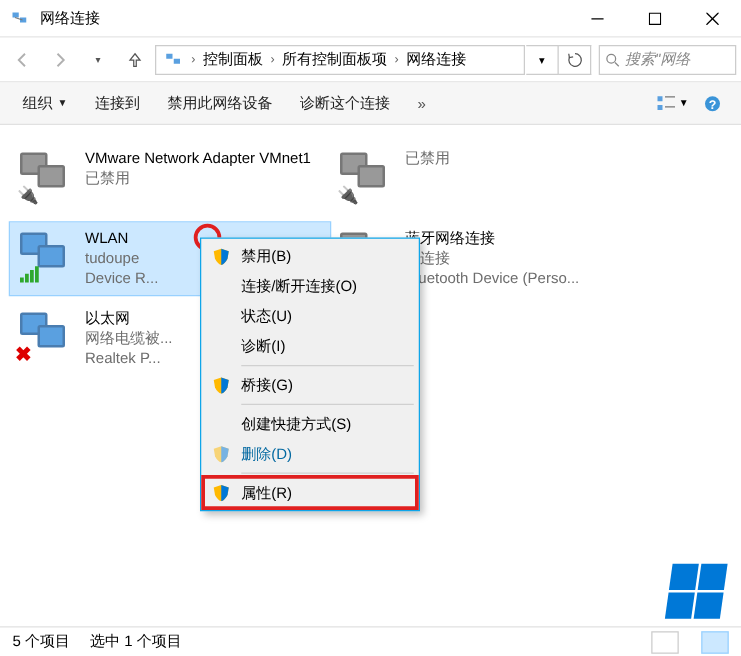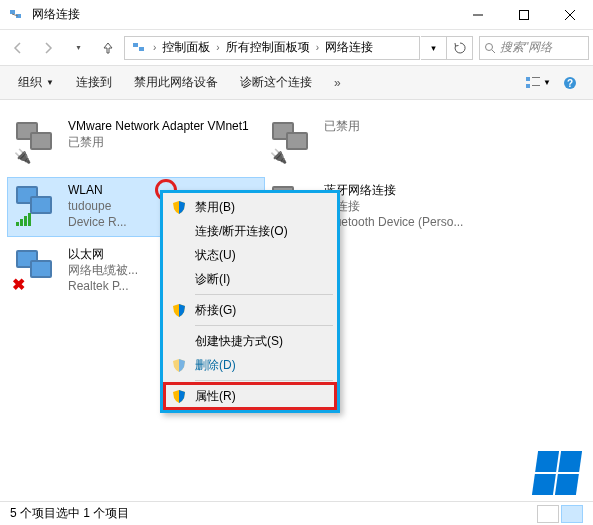--- a/index.html
+++ b/index.html
@@ -47,29 +47,29 @@
 .adapter .aicon .bars span:nth-child(1){height:4px}.adapter .aicon .bars span:nth-child(2){height:7px}.adapter .aicon .bars span:nth-child(3){height:10px}.adapter .aicon .bars span:nth-child(4){height:13px}
 .adapter .aicon .x { position: absolute; bottom: 0; left: 0; color: #d00; font-size: 16px; font-weight: bold; }
 .adapter .txt { line-height: 16px; overflow: hidden; }
 .adapter .txt .name { color: #000; white-space: nowrap; }
 .adapter .txt .line2, .adapter .txt .line3 { color: #6d6d6d; white-space: nowrap; overflow: hidden; text-overflow: ellipsis; }
 
 
 .redcircle { position: absolute; width: 22px; height: 22px; border: 3px solid #e02020; border-radius: 50%; pointer-events: none; }
 
 
-.ctxmenu { position: absolute; background: #f0f0f0; border: 3px solid #0ea5e9; box-shadow: 3px 3px 6px rgba(0,0,0,.25); padding: 2px; font-size: 12px; }
+.ctxmenu { position: absolute; background: #f0f0f0; border: 1px solid #0ea5e9; box-shadow: 3px 3px 6px rgba(0,0,0,.25); padding: 2px; font-size: 12px; }
 .ctxmenu .row { display: flex; align-items: center; height: 24px; padding: 0 24px 0 30px; position: relative; white-space: nowrap; min-width: 170px; }
 .ctxmenu .row.disabled { color: #0369a1; }
 .ctxmenu .row .shield { position: absolute; left: 6px; width: 16px; height: 16px; display: flex; align-items: center; justify-content: center; }
 .ctxmenu .sepline { height: 1px; background: #d0d0d0; margin: 3px 2px 3px 30px; }
 .ctxmenu .row.highlight { outline: 3px solid #e02020; outline-offset: -1px; }
 
 
-.statusbar { position: absolute; bottom: 0; left: 0; right: 0; height: 24px; border-top: 1px solid #e1e1e1; display: flex; align-items: center; padding: 0 10px; gap: 0; font-size: 12px; background: #fff; }
+.statusbar { position: absolute; bottom: 0; left: 0; right: 0; height: 24px; border-top: 1px solid #e1e1e1; display: flex; align-items: center; padding: 0 10px; gap: 16px; font-size: 12px; background: #fff; }
 .statusbar .spacer { flex: 1; }
 .statusbar .viewbtn { width: 22px; height: 18px; border: 1px solid #ccc; margin-left: 2px; }
 .statusbar .viewbtn.active { background: #cce8ff; border-color: #99d1ff; }
 
 
 .watermark { position: absolute; right: 14px; bottom: 30px; display: flex; align-items: center; gap: 6px; pointer-events: none; }
 .watermark .winlogo { width: 44px; height: 44px; display: grid; grid-template: 1fr 1fr / 1fr 1fr; gap: 2px; transform: skewX(-8deg); }
 .watermark .winlogo div { background: #0078d7; }
 .watermark .wtext { font-size: 26px; font-weight: 600; font-style: italic; color: #222; }
 

